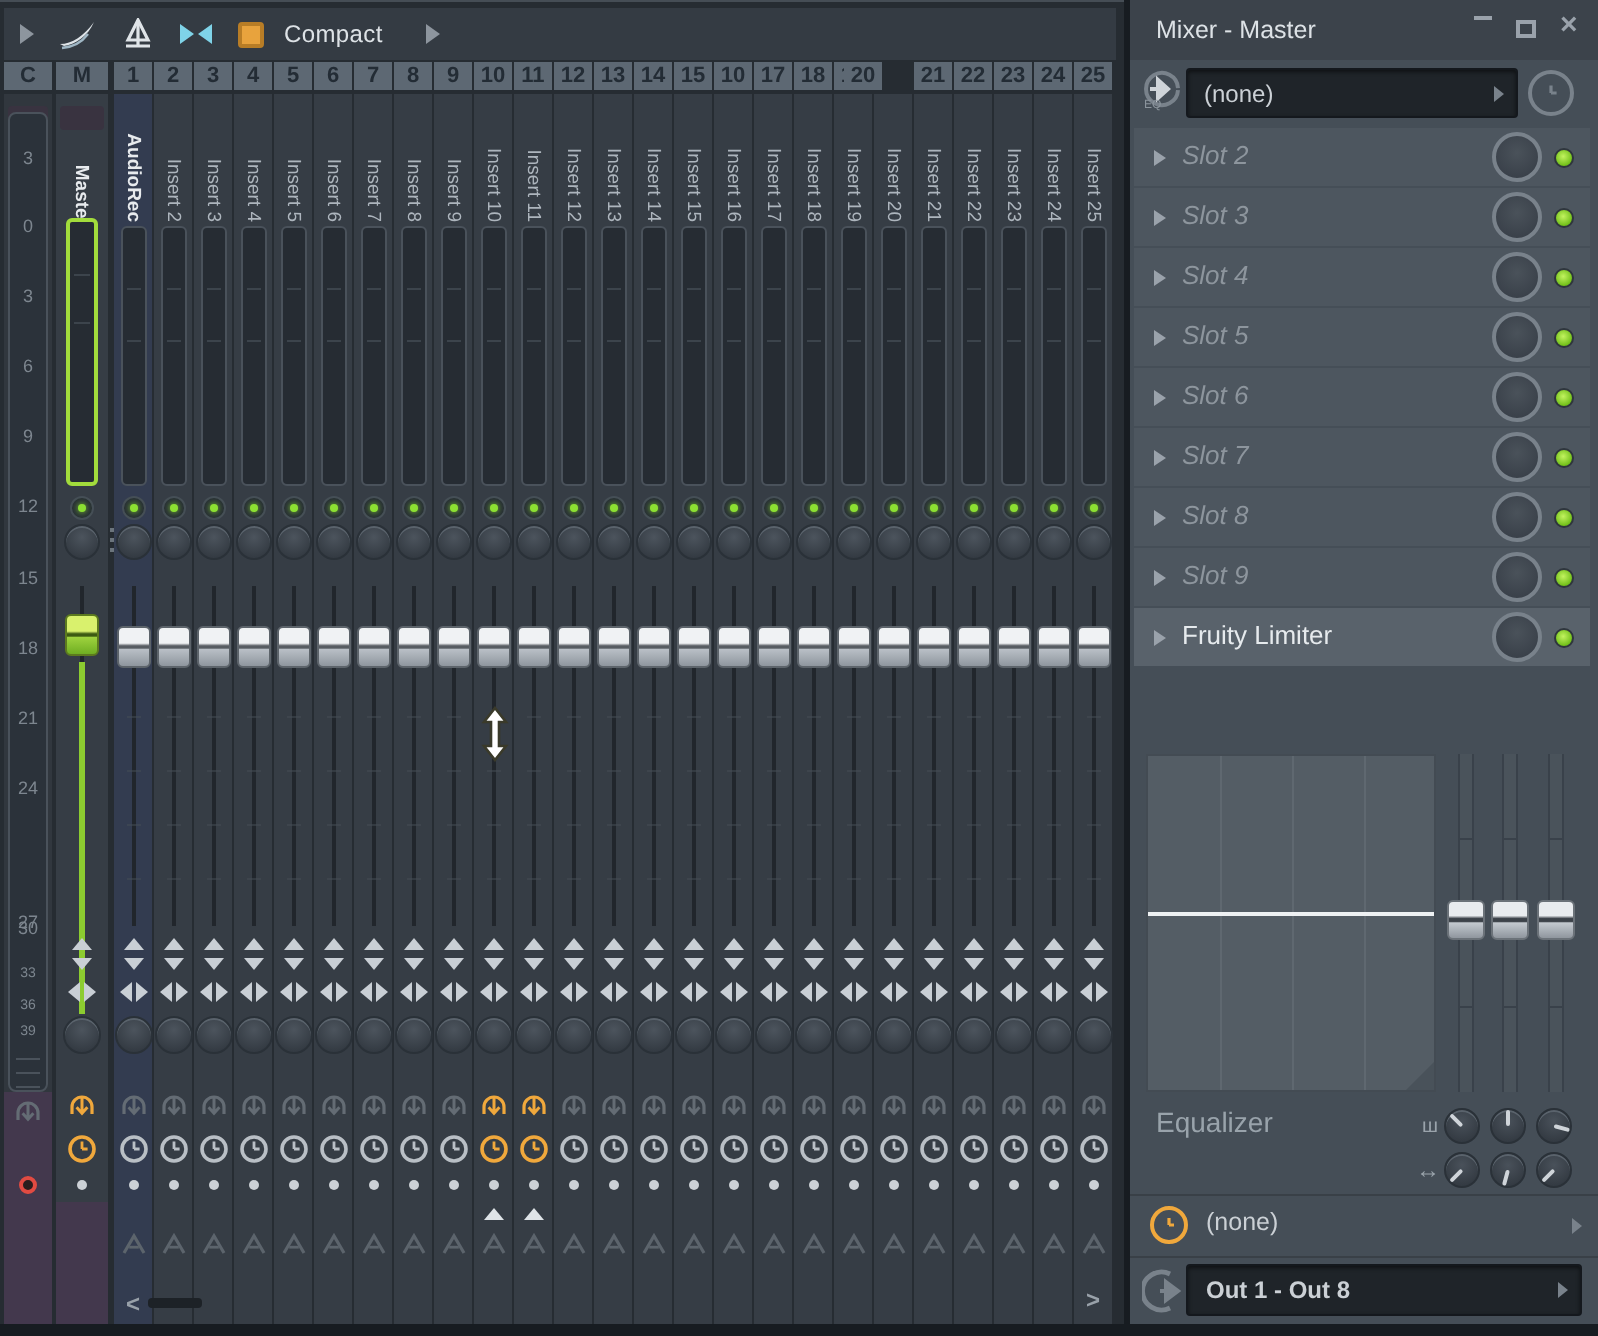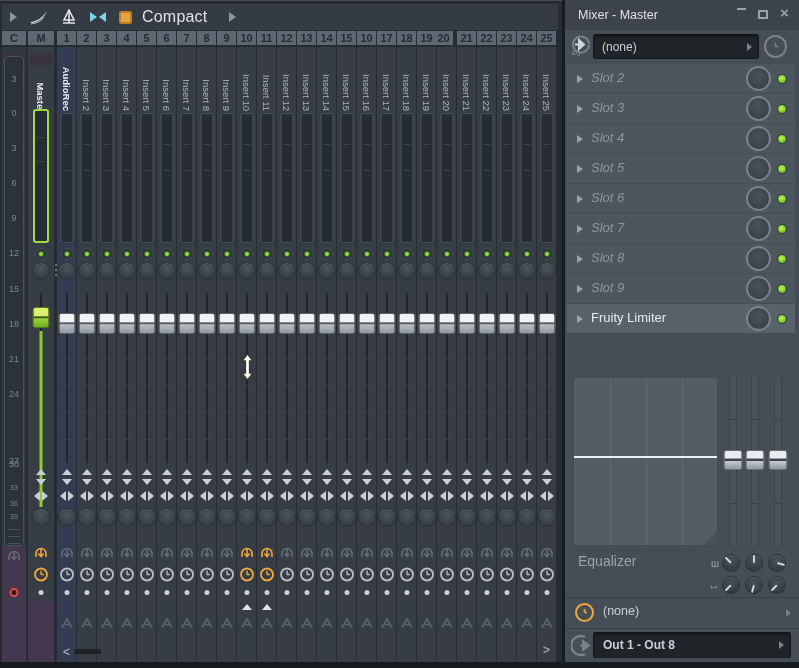--- a/index.html
+++ b/index.html
@@ -11,21 +11,21 @@
   .mixer { position:absolute; left:0; top:0; width:562px; height:662px;
            background:#262c32; border-top:1px solid #454d55; }
   .toolbar { position:absolute; left:2px; top:3px; width:556px; height:26px;
              background:#343b43; display:flex; align-items:center; }
   .tb-arrow { width:0; height:0; border-style:solid; border-width:5px 0 5px 7px;
               border-color:transparent transparent transparent #8d959e; }
   .tb-arrow.first { margin-left:8px; }
   .tb-ic { margin-left:12px; display:inline-flex; }
   .tb-square { width:13px; height:13px; margin-left:12px; background:#e8a33d;
                border:2px solid #b87d26; border-radius:2px; }
-  .tb-label { color:#dde2e6; font-size:16px; margin-left:10px; letter-spacing:.2px; }
+  .tb-label { color:#dde2e6; font-size:12px; margin-left:10px; letter-spacing:.2px; }
   .tb-arrow2 { margin-left:22px; }
 
   .hdr-row { position:absolute; top:30px; left:0; height:15px; width:562px; }
   .hdr-cell { position:absolute; top:0; height:14px; background:#5d6873; color:#232c35;
               font-size:11px; font-weight:bold; text-align:center; line-height:14px; }
   .hdr-c { left:2px; width:24px; }
   .hdr-m { left:28px; width:26px; }
   .hdr-num { width:19px; }
 
   
@@ -226,21 +226,21 @@
           <div class="hdr-cell hdr-num" style="left: 237px;">10</div>
           <div class="hdr-cell hdr-num" style="left: 257px;">11</div>
           <div class="hdr-cell hdr-num" style="left: 277px;">12</div>
           <div class="hdr-cell hdr-num" style="left: 297px;">13</div>
           <div class="hdr-cell hdr-num" style="left: 317px;">14</div>
           <div class="hdr-cell hdr-num" style="left: 337px;">15</div>
           <div class="hdr-cell hdr-num" style="left: 357px;">10</div>
           <div class="hdr-cell hdr-num" style="left: 377px;">17</div>
           <div class="hdr-cell hdr-num" style="left: 397px;">18</div>
           <div class="hdr-cell hdr-num" style="left: 417px;">19</div>
-          <div class="hdr-cell hdr-num" style="left: 422px; margin-left: 12px;">20</div>
+          <div class="hdr-cell hdr-num" style="left: 422px;">20</div>
           <div class="hdr-cell hdr-num" style="left: 457px;">21</div>
           <div class="hdr-cell hdr-num" style="left: 477px;">22</div>
           <div class="hdr-cell hdr-num" style="left: 497px;">23</div>
           <div class="hdr-cell hdr-num" style="left: 517px;">24</div>
           <div class="hdr-cell hdr-num" style="left: 537px;">25</div>
         </div>
     </div>
 
     <div class="strip strip-c">
       <div class="cap"></div>

